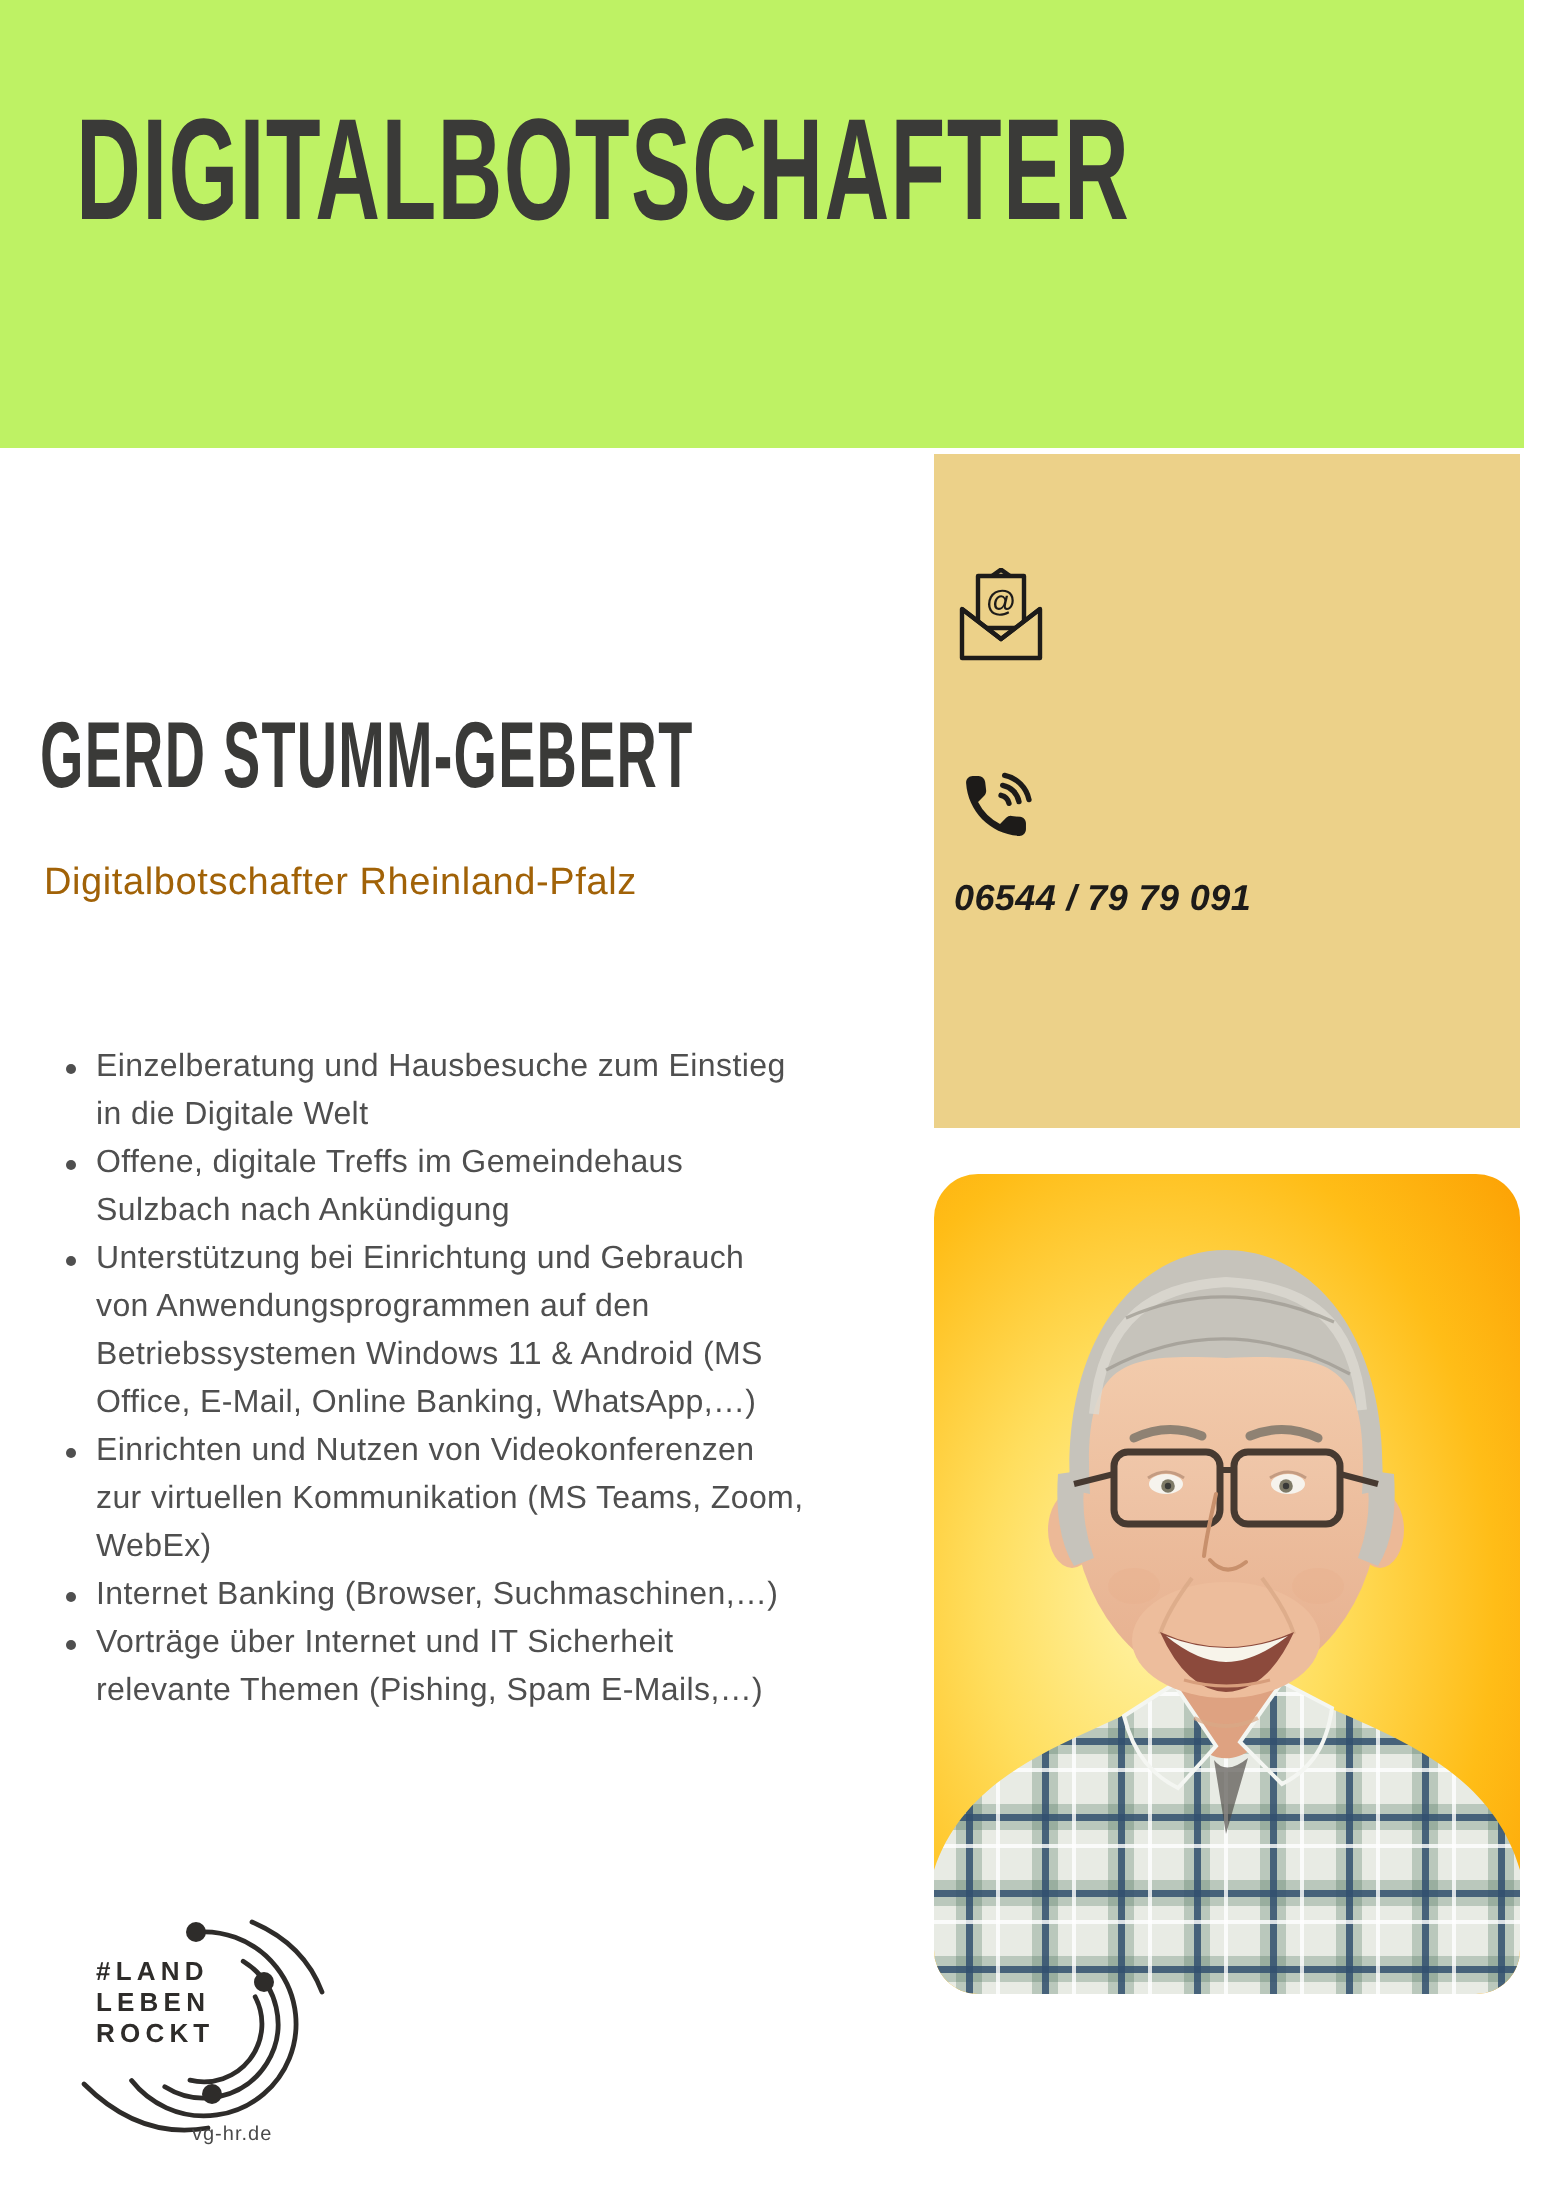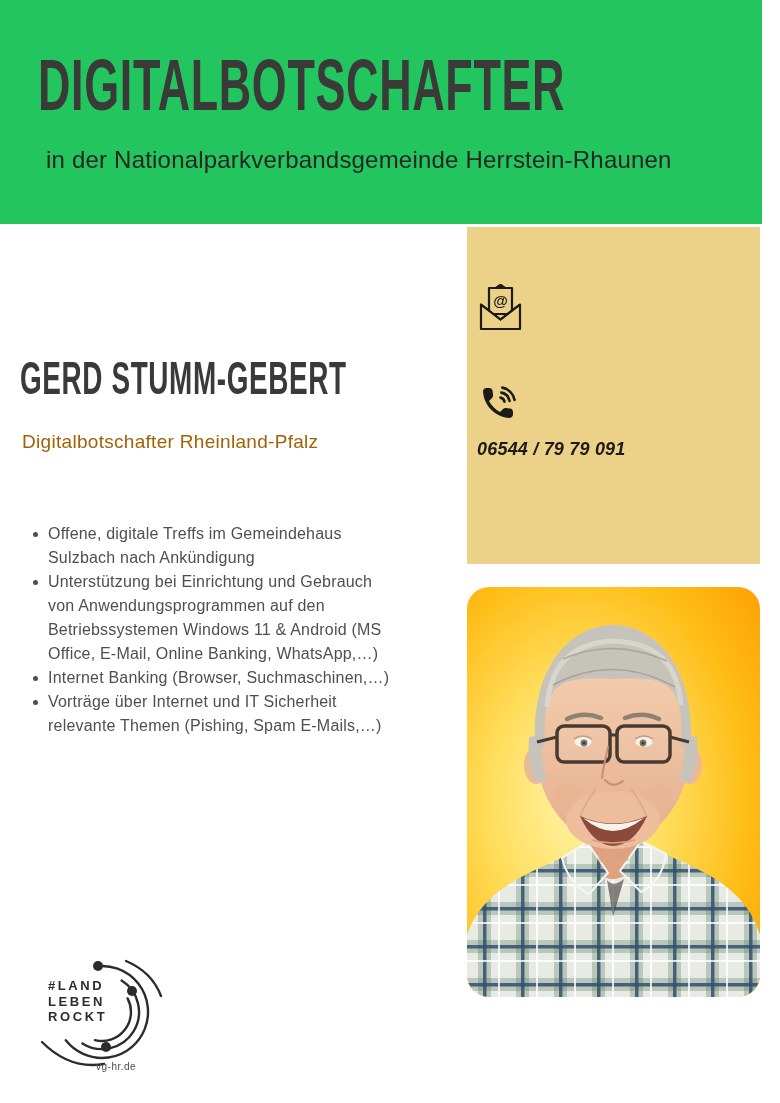--- a/index.html
+++ b/index.html
@@ -1,21 +1,21 @@
 <!DOCTYPE html>
 <html><head>
 <meta charset="utf-8">
 <style>
   html,body{margin:0;padding:0;background:#888;}
   .page{
     position:relative;width:780px;height:1103px;background:#FFFFFF;
     font-family:"Liberation Sans",sans-serif;overflow:hidden;margin:0 auto;
   }
   
-  .header-band{position:absolute;left:0;top:0;width:762px;height:224px;background:#22c55e;}
+  .header-band{position:absolute;left:0;top:0;width:762px;height:224px;background:#bef264;}
   .page-title{
     position:absolute;left:38px;top:49px;margin:0;
     font-size:68px;font-weight:bold;color:#3A3A38;line-height:1;
     letter-spacing:1px;white-space:nowrap;
     transform:scale(0.66,1.06);transform-origin:left top;
   }
   .page-subtitle{
     position:absolute;left:46px;top:146px;margin:0;
     font-size:24px;font-weight:normal;color:#262623;letter-spacing:0.2px;white-space:nowrap;
   }
@@ -65,33 +65,37 @@
   .logo .logo-line{font-size:13px;font-weight:bold;letter-spacing:2.6px;fill:#2E2C2A;}
   .logo .logo-url{font-size:10px;fill:#4A4A4A;letter-spacing:0.5px;}
 </style>
 </head>
 <body>
 
 <div class="page">
 
   <div class="header-band">
     <h1 class="page-title">DIGITALBOTSCHAFTER</h1>
-    <p class="page-subtitle">in der Nationalparkverbandsgemeinde Herrstein-Rhaunen</p>
   </div>
 
   <h2 class="profile-name">GERD STUMM-GEBERT</h2>
   <p class="profile-role">Digitalbotschafter Rheinland-Pfalz</p>
 
   <ul class="services-list">
+    <li><span class="service-text">Einzelberatung und Hausbesuche zum Einstieg
+in die Digitale Welt</span></li>
     <li><span class="service-text">Offene, digitale Treffs im Gemeindehaus
 Sulzbach nach Ankündigung</span></li>
     <li><span class="service-text">Unterstützung bei Einrichtung und Gebrauch
 von Anwendungsprogrammen auf den
 Betriebssystemen Windows 11 &amp; Android (MS
 Office, E-Mail, Online Banking, WhatsApp,…)</span></li>
+    <li><span class="service-text">Einrichten und Nutzen von Videokonferenzen
+zur virtuellen Kommunikation (MS Teams, Zoom,
+WebEx)</span></li>
     <li><span class="service-text">Internet Banking (Browser, Suchmaschinen,…)</span></li>
     <li><span class="service-text">Vorträge über Internet und IT Sicherheit
 relevante Themen (Pishing, Spam E-Mails,…)</span></li>
   </ul>
 
   <div class="contact-panel">
     <svg class="email-icon" width="45" height="47" viewBox="0 0 45 47" aria-hidden="true">
       <g stroke="#1D1B19" stroke-width="2.2" fill="#ECD189" stroke-linejoin="round">
         <rect x="11" y="4" width="23" height="26"></rect>
         <path d="M18 4 L22.5 0.8 L27 4" fill="none"></path>

